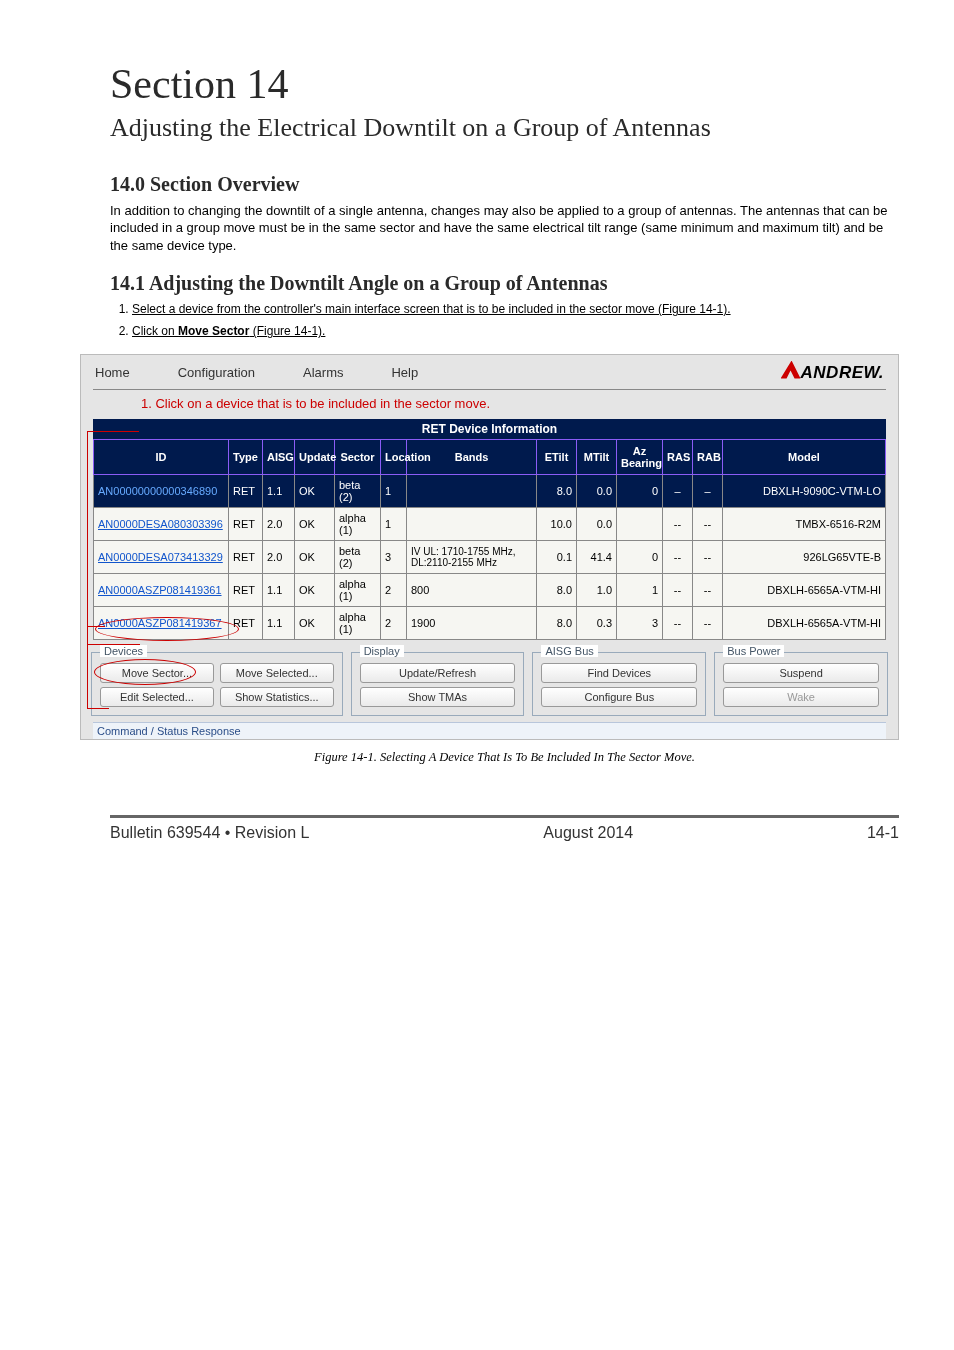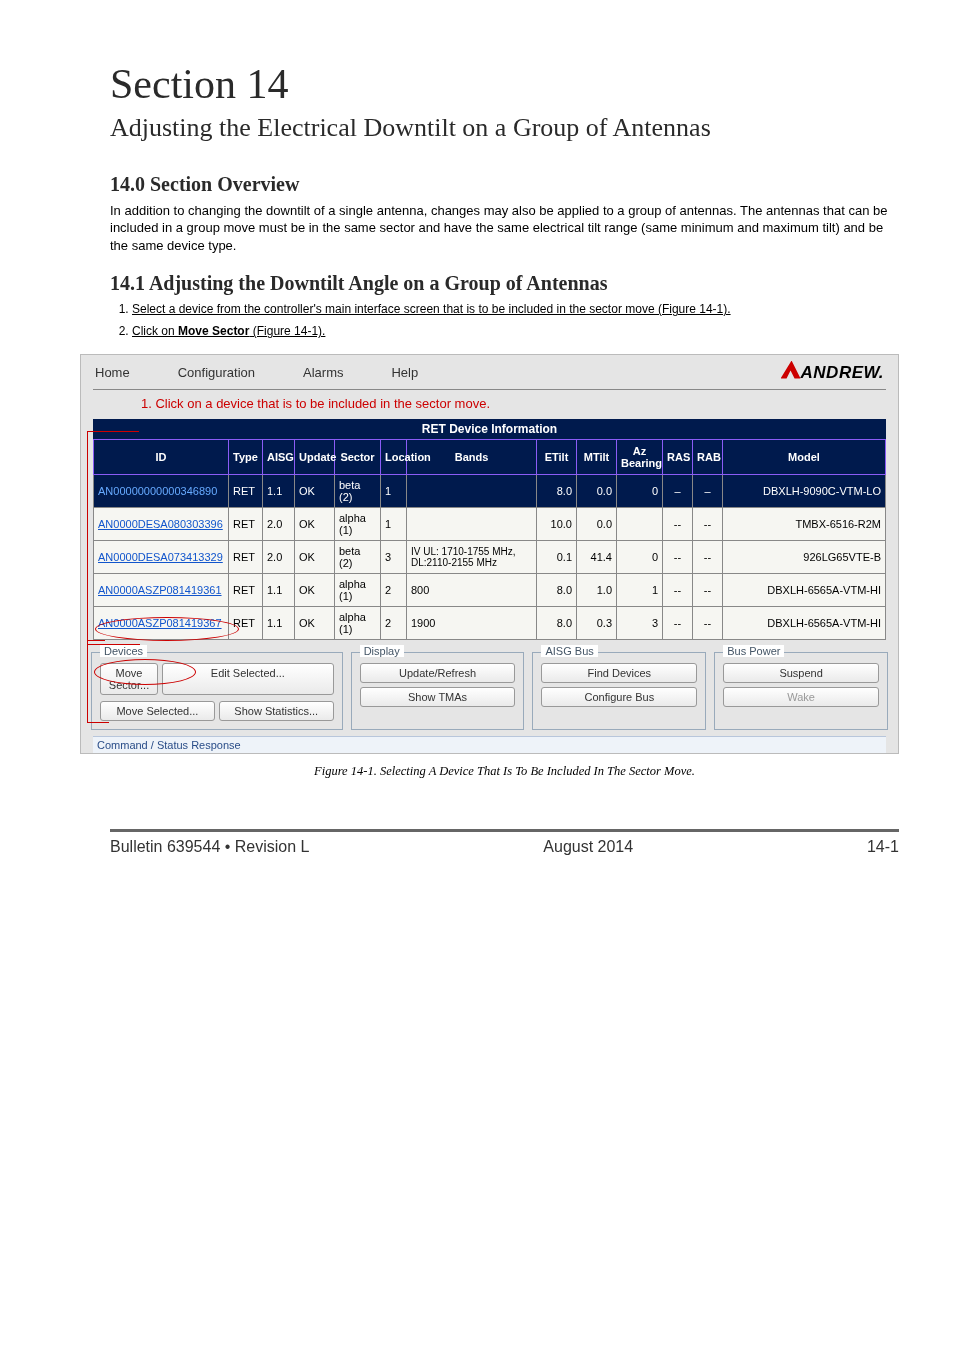--- a/index.html
+++ b/index.html
@@ -200,21 +200,21 @@
   }
   .devices-gb {
     flex: 1.5;
     display: flex;
     flex-direction: row;
     gap: 6px;
     flex-wrap: wrap;
   }
   .devices-gb .col {
     display: flex;
-    flex-direction: row;
+    flex-direction: column;
     gap: 4px;
     flex: 1;
   }
   .status-response {
     margin: 0 12px 0 12px;
     font-size: 11px;
     color: #2a4d88;
     background: #eef3f9;
     border-top: 1px solid #b8c6db;
     padding: 2px 4px;

